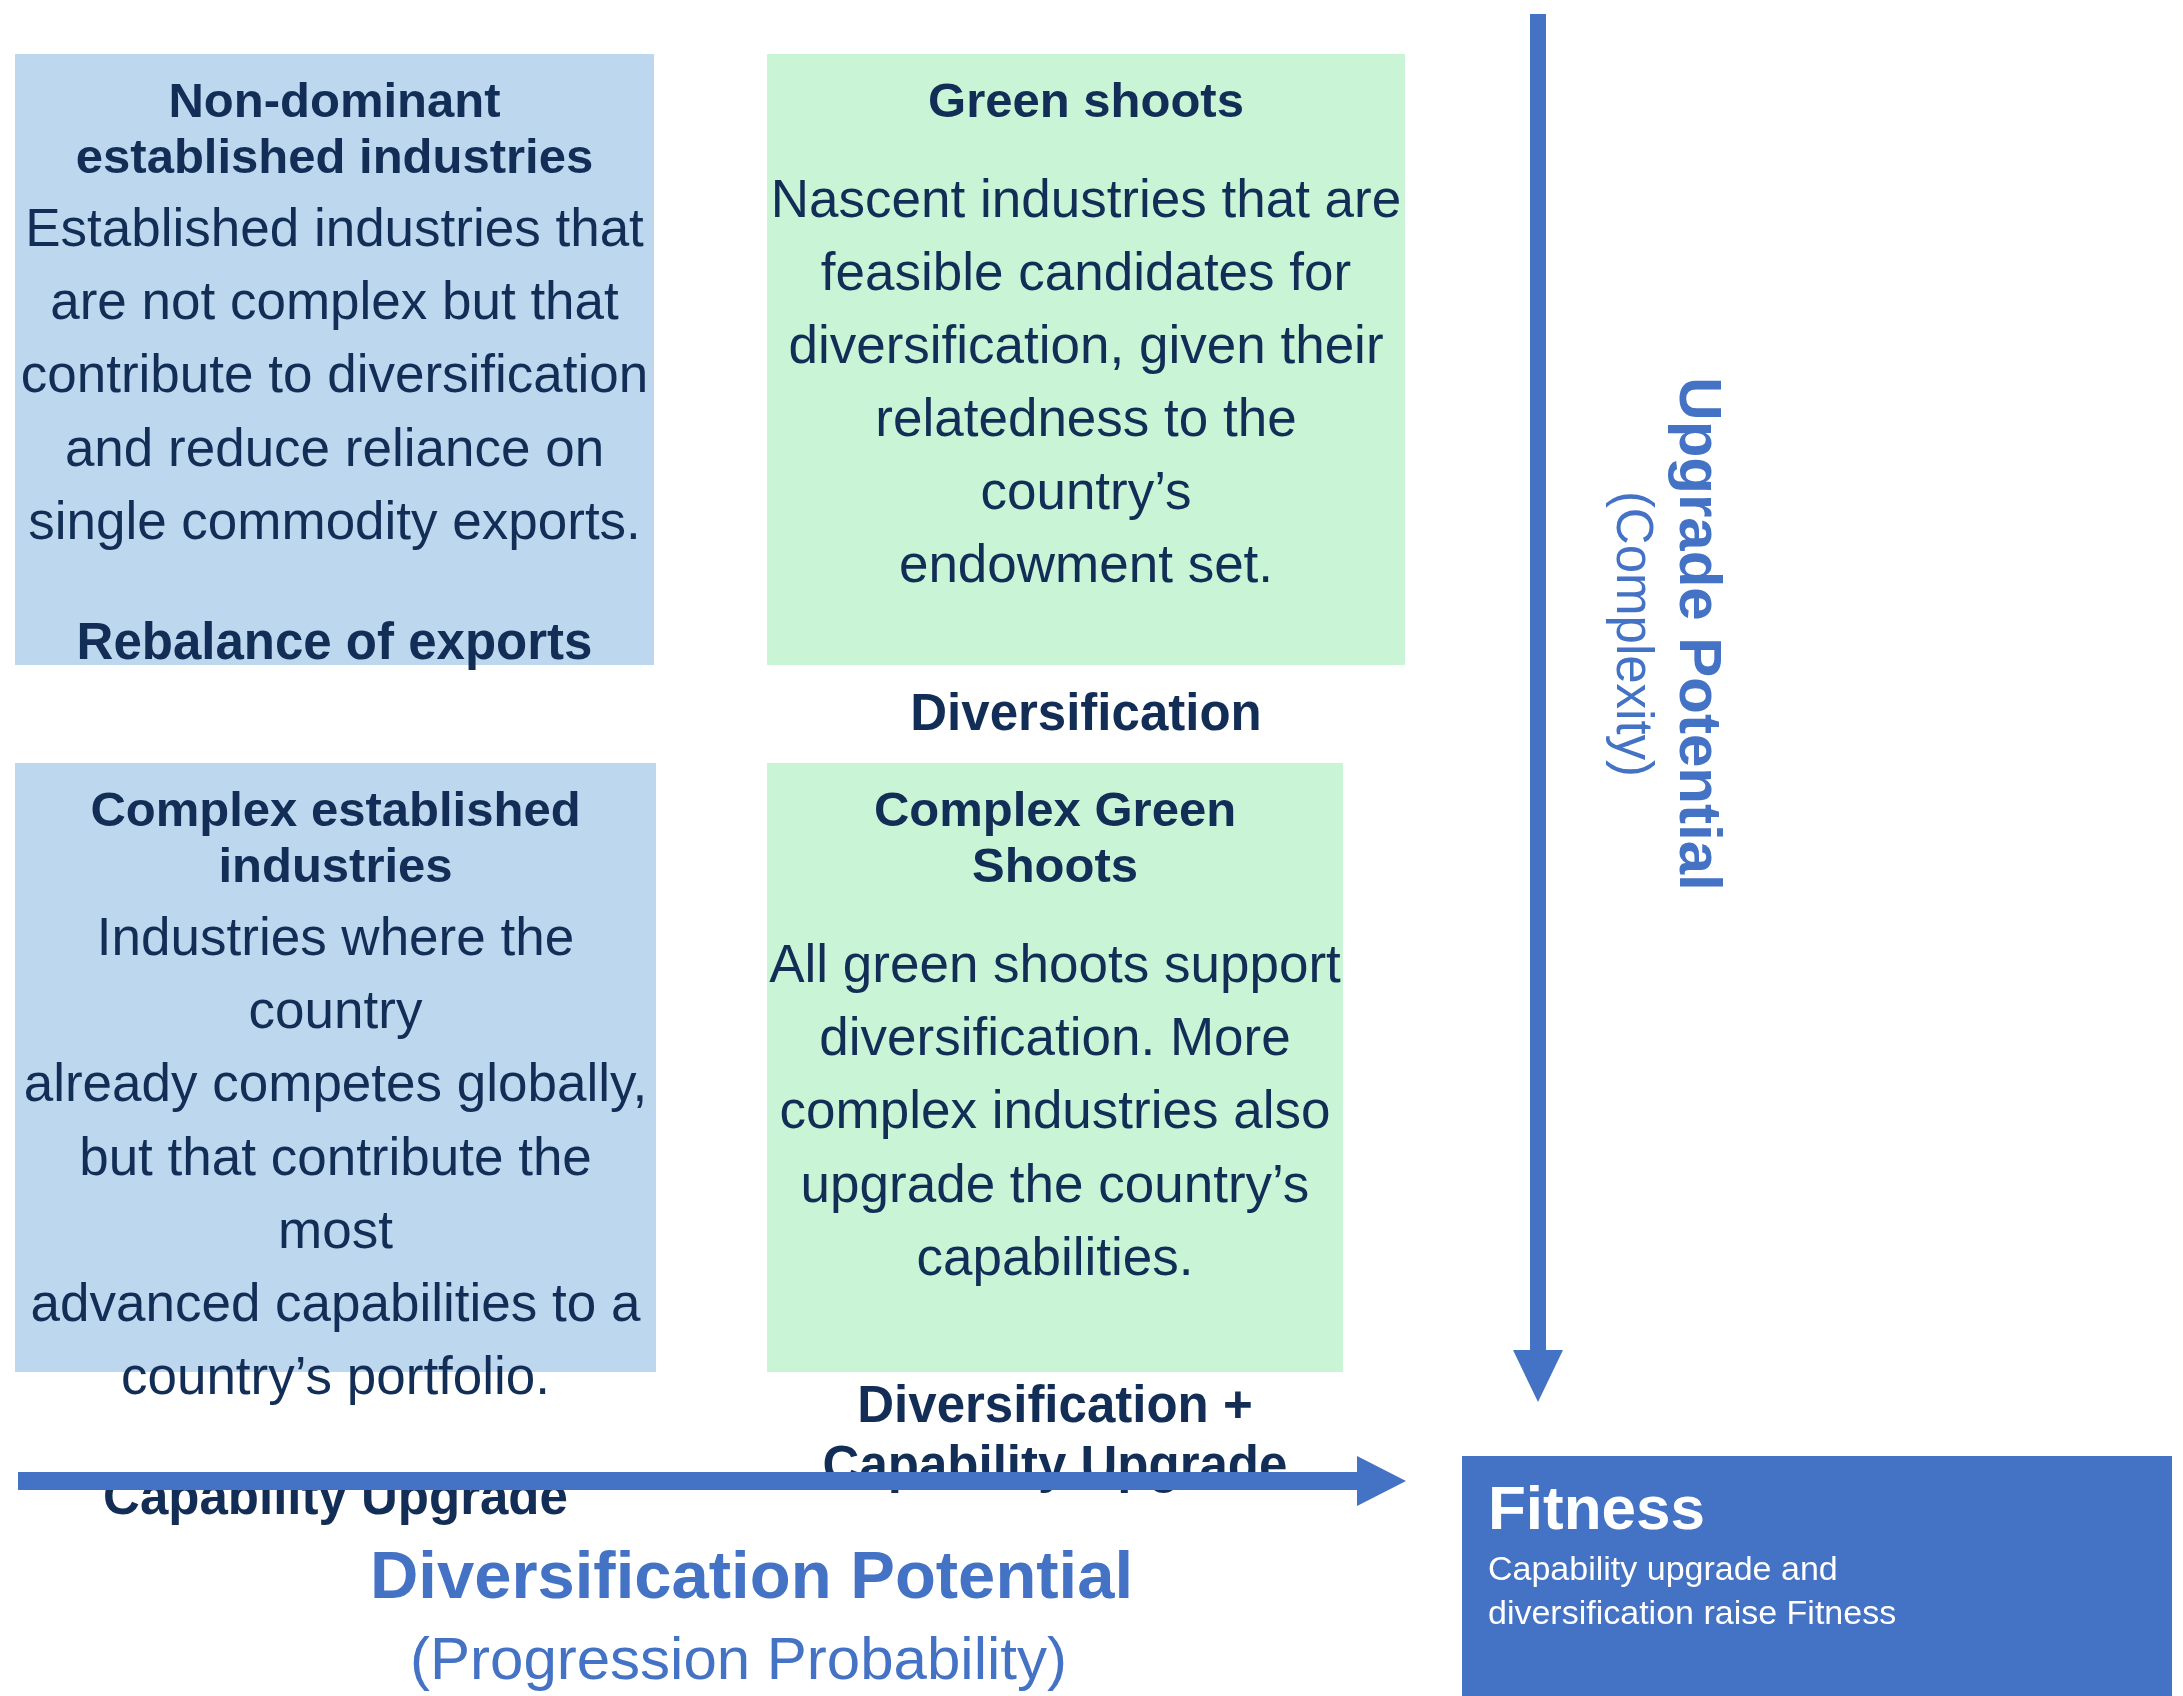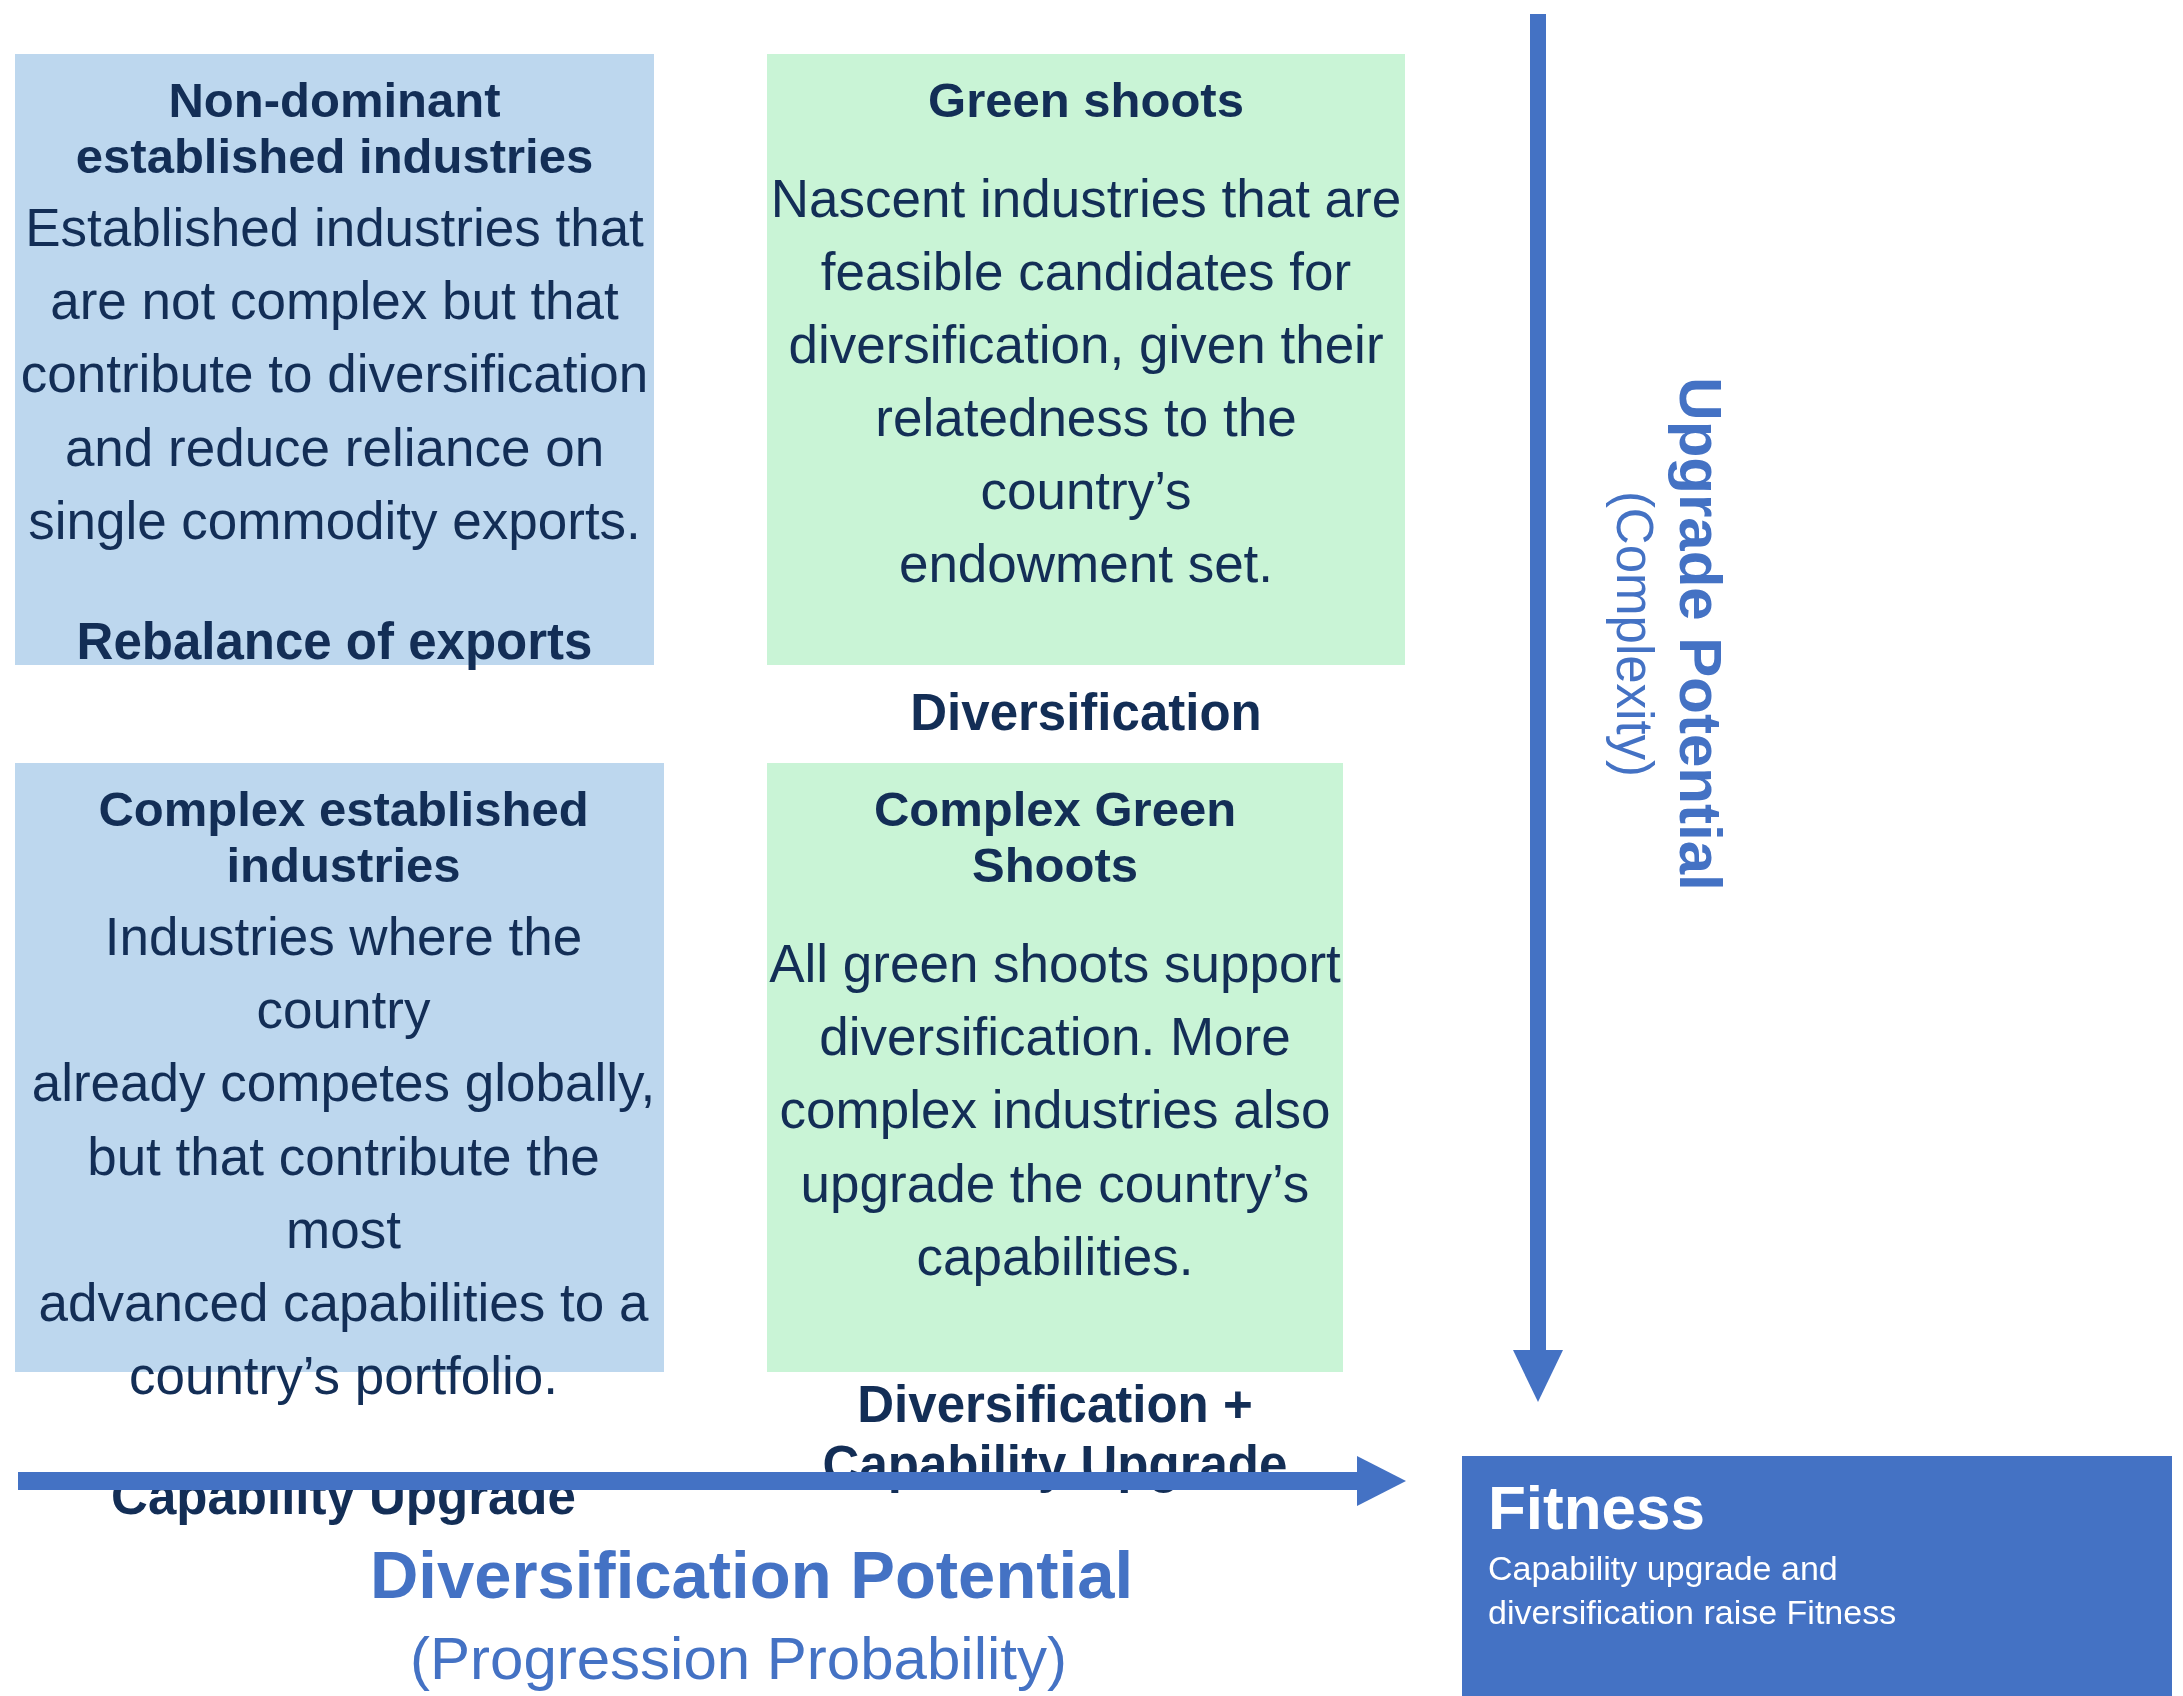--- a/index.html
+++ b/index.html
@@ -40,21 +40,21 @@
   }
   .q-tag {
     font-weight: bold;
     font-size: 51px;
     line-height: 1.18;
     margin-top: 55px;
     white-space: pre-line;
   }
   #box-tl { left: 15px;   top: 54px;   width: 639px; height: 611px; }
   #box-tr { left: 767px; top: 54px;   width: 638px; height: 611px; }
-  #box-bl { left: 15px;   top: 763px; width: 641px; height: 609px; padding-left: 8px; }
+  #box-bl { left: 15px;   top: 763px; width: 641px; height: 609px; }
   #box-br { left: 767px; top: 763px; width: 576px; height: 609px; }
 
   .v-line {
     position: absolute;
     left: 1530px; top: 14.2px;
     width: 16px; height: 1336px;
     background: var(--accent-blue, #4472C4);
   }
   .v-head {
     position: absolute;

